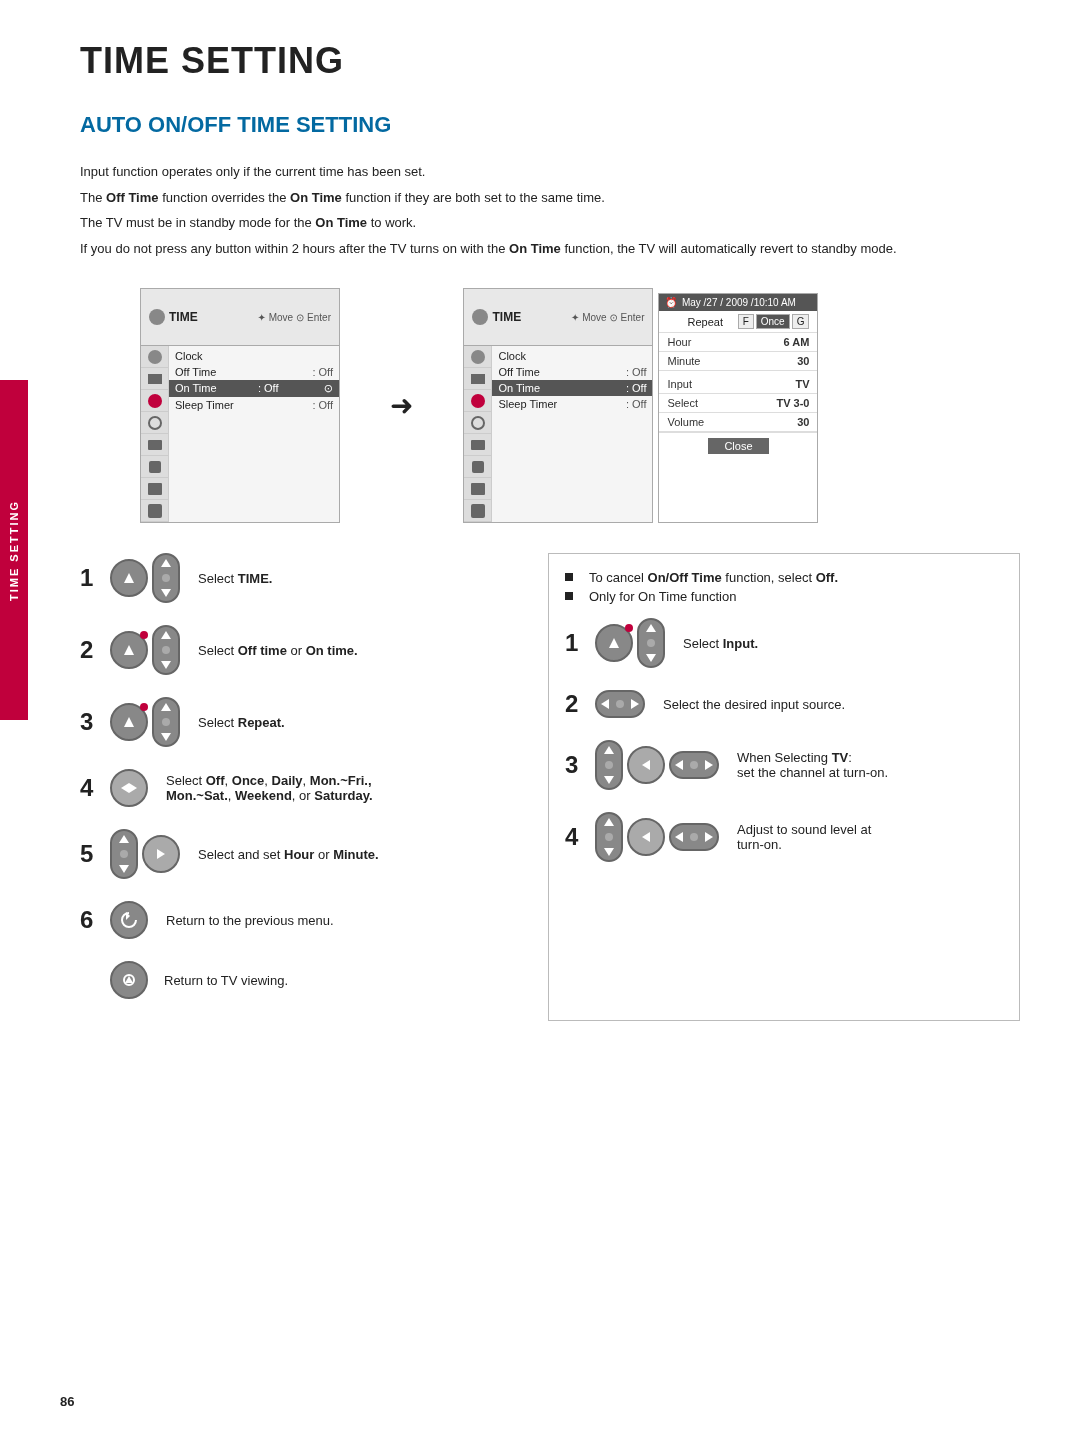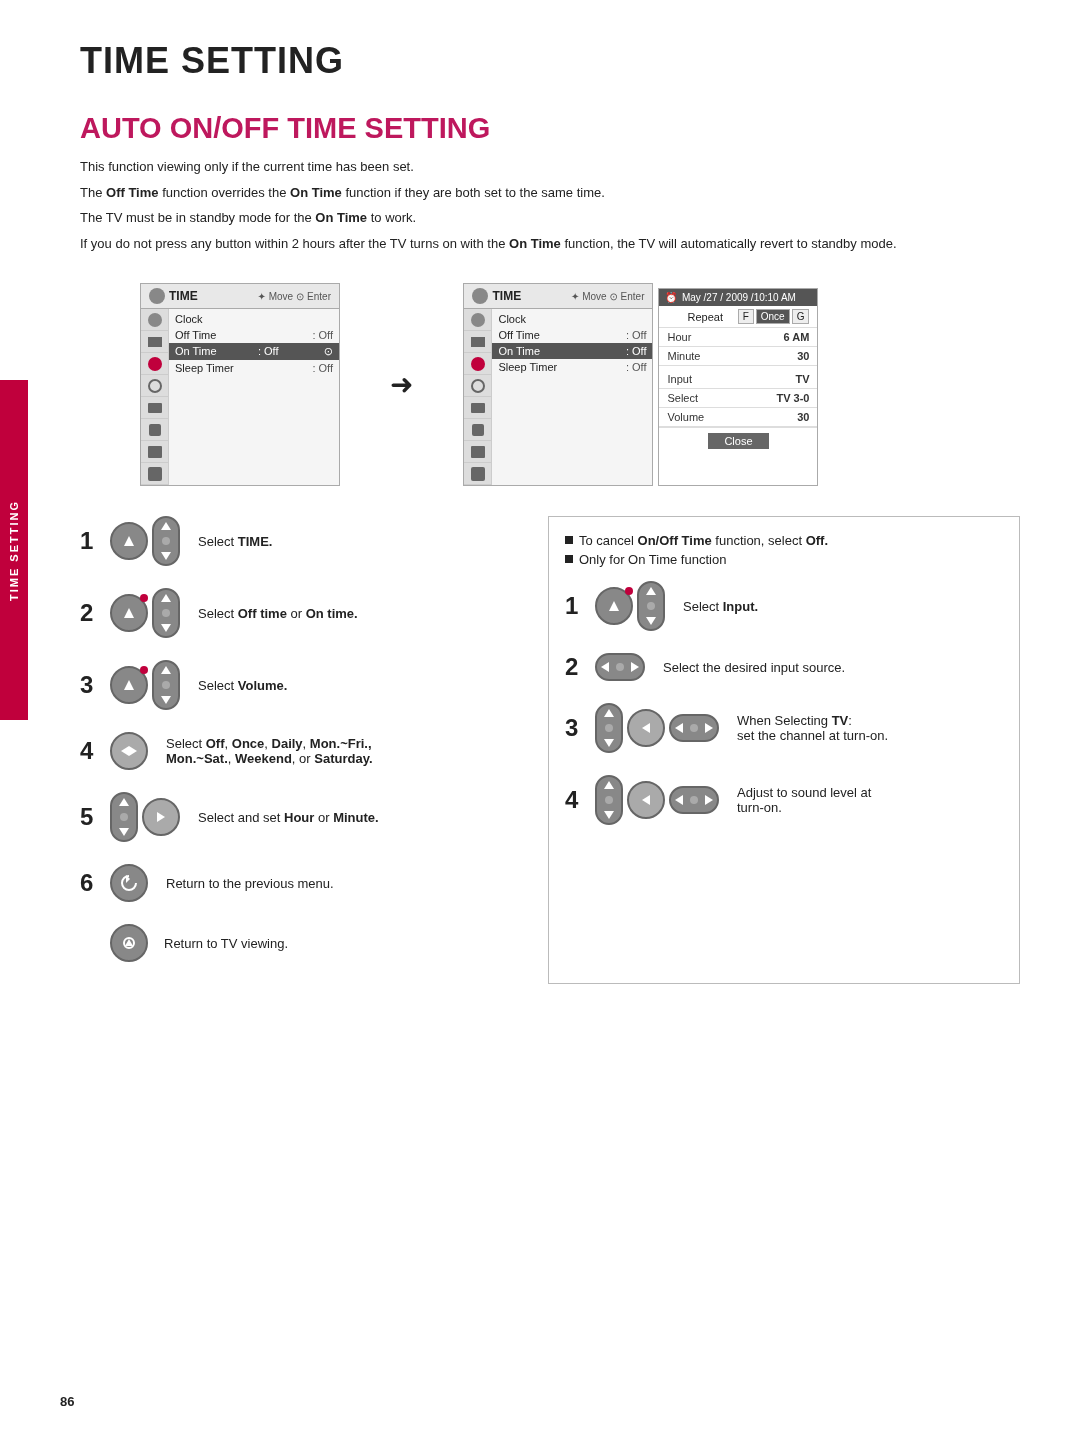--- a/index.html
+++ b/index.html
@@ -38,24 +38,24 @@
 
     h1.page-title {
       font-size: 36px;
       font-weight: bold;
       color: #222;
       margin-bottom: 30px;
       letter-spacing: 1px;
     }
 
     h2.section-title {
-      font-size: 29px;
+      font-size: 22px;
       font-weight: bold;
-      color: #be185d;
-      margin-bottom: 12px;
+      color: #0369a1;
+      margin-bottom: 24px;
     }
 
     .intro-text {
       margin-bottom: 6px;
       font-size: 13px;
       line-height: 1.5;
     }
     .intro-text b { font-weight: bold; }
 
     .diagrams-row {
@@ -77,21 +77,21 @@
       border: 1px solid #aaa;
       background: #f5f5f5;
       width: 200px;
       font-size: 11px;
       padding: 0;
     }
     .menu-box-header {
       display: flex;
       align-items: center;
       justify-content: space-between;
-      padding: 4px 8px;
+      padding: 20px 8px;
       border-bottom: 1px solid #aaa;
       background: #e8e8e8;
     }
     .menu-box-body {
       display: flex;
     }
     .menu-icons-col {
       width: 28px;
       display: flex;
       flex-direction: column;
@@ -288,21 +288,21 @@
 
     
     .right-info {
       margin-bottom: 14px;
     }
     .right-info .bullet-item {
       font-size: 13px;
       margin-bottom: 4px;
       display: flex;
       align-items: flex-start;
-      gap: 6px;
+      gap: 16px;
     }
     .bullet-square {
       width: 8px;
       height: 8px;
       background: #222;
       flex-shrink: 0;
       margin-top: 3px;
     }
 
     .right-steps-inner {
@@ -344,21 +344,21 @@
 
 <div class="sidebar-label">
   <span>TIME SETTING</span>
 </div>
 
 <h1 class="page-title">TIME SETTING</h1>
 
 <h2 class="section-title">AUTO ON/OFF TIME SETTING</h2>
 
 <p class="intro-text">
-  <span>This function viewing only if the current time has been set.</span>
+  <span>Input function operates only if the current time has been set.</span>
 </p>
 <p class="intro-text">
   The <b>Off Time</b> function overrides the <b>On Time</b> function if they are both set to the same time.
 </p>
 <p class="intro-text">
   The TV must be in standby mode for the <b>On Time</b> to work.
 </p>
 <p class="intro-text">
   If you do not press any button within 2 hours after the TV turns on with the <b>On Time</b> function, the TV will automatically revert to standby mode.
 </p>
@@ -573,21 +573,21 @@
             <polygon points="8,3 13,13 3,13" fill="white"></polygon>
           </svg>
           <span style="position:absolute;width:8px;height:8px;border-radius:50%;background:#c0003c;top:-2px;right:-2px;"></span>
         </div>
         <div class="btn-oval-v">
           <span class="tri tri-up"></span>
           <span class="dot-center"></span>
           <span class="tri tri-down"></span>
         </div>
       </div>
-      <p class="step-text">Select <b>Volume.</b></p>
+      <p class="step-text">Select <b>Repeat.</b></p>
     </div>
 
     <div class="step-row">
       <span class="step-number">4</span>
       <div class="step-icon-combo">
         <div class="btn-circle" style="background:#aaa;">
           <span class="tri tri-left"></span>
           <span class="tri tri-right"></span>
         </div>
       </div>

